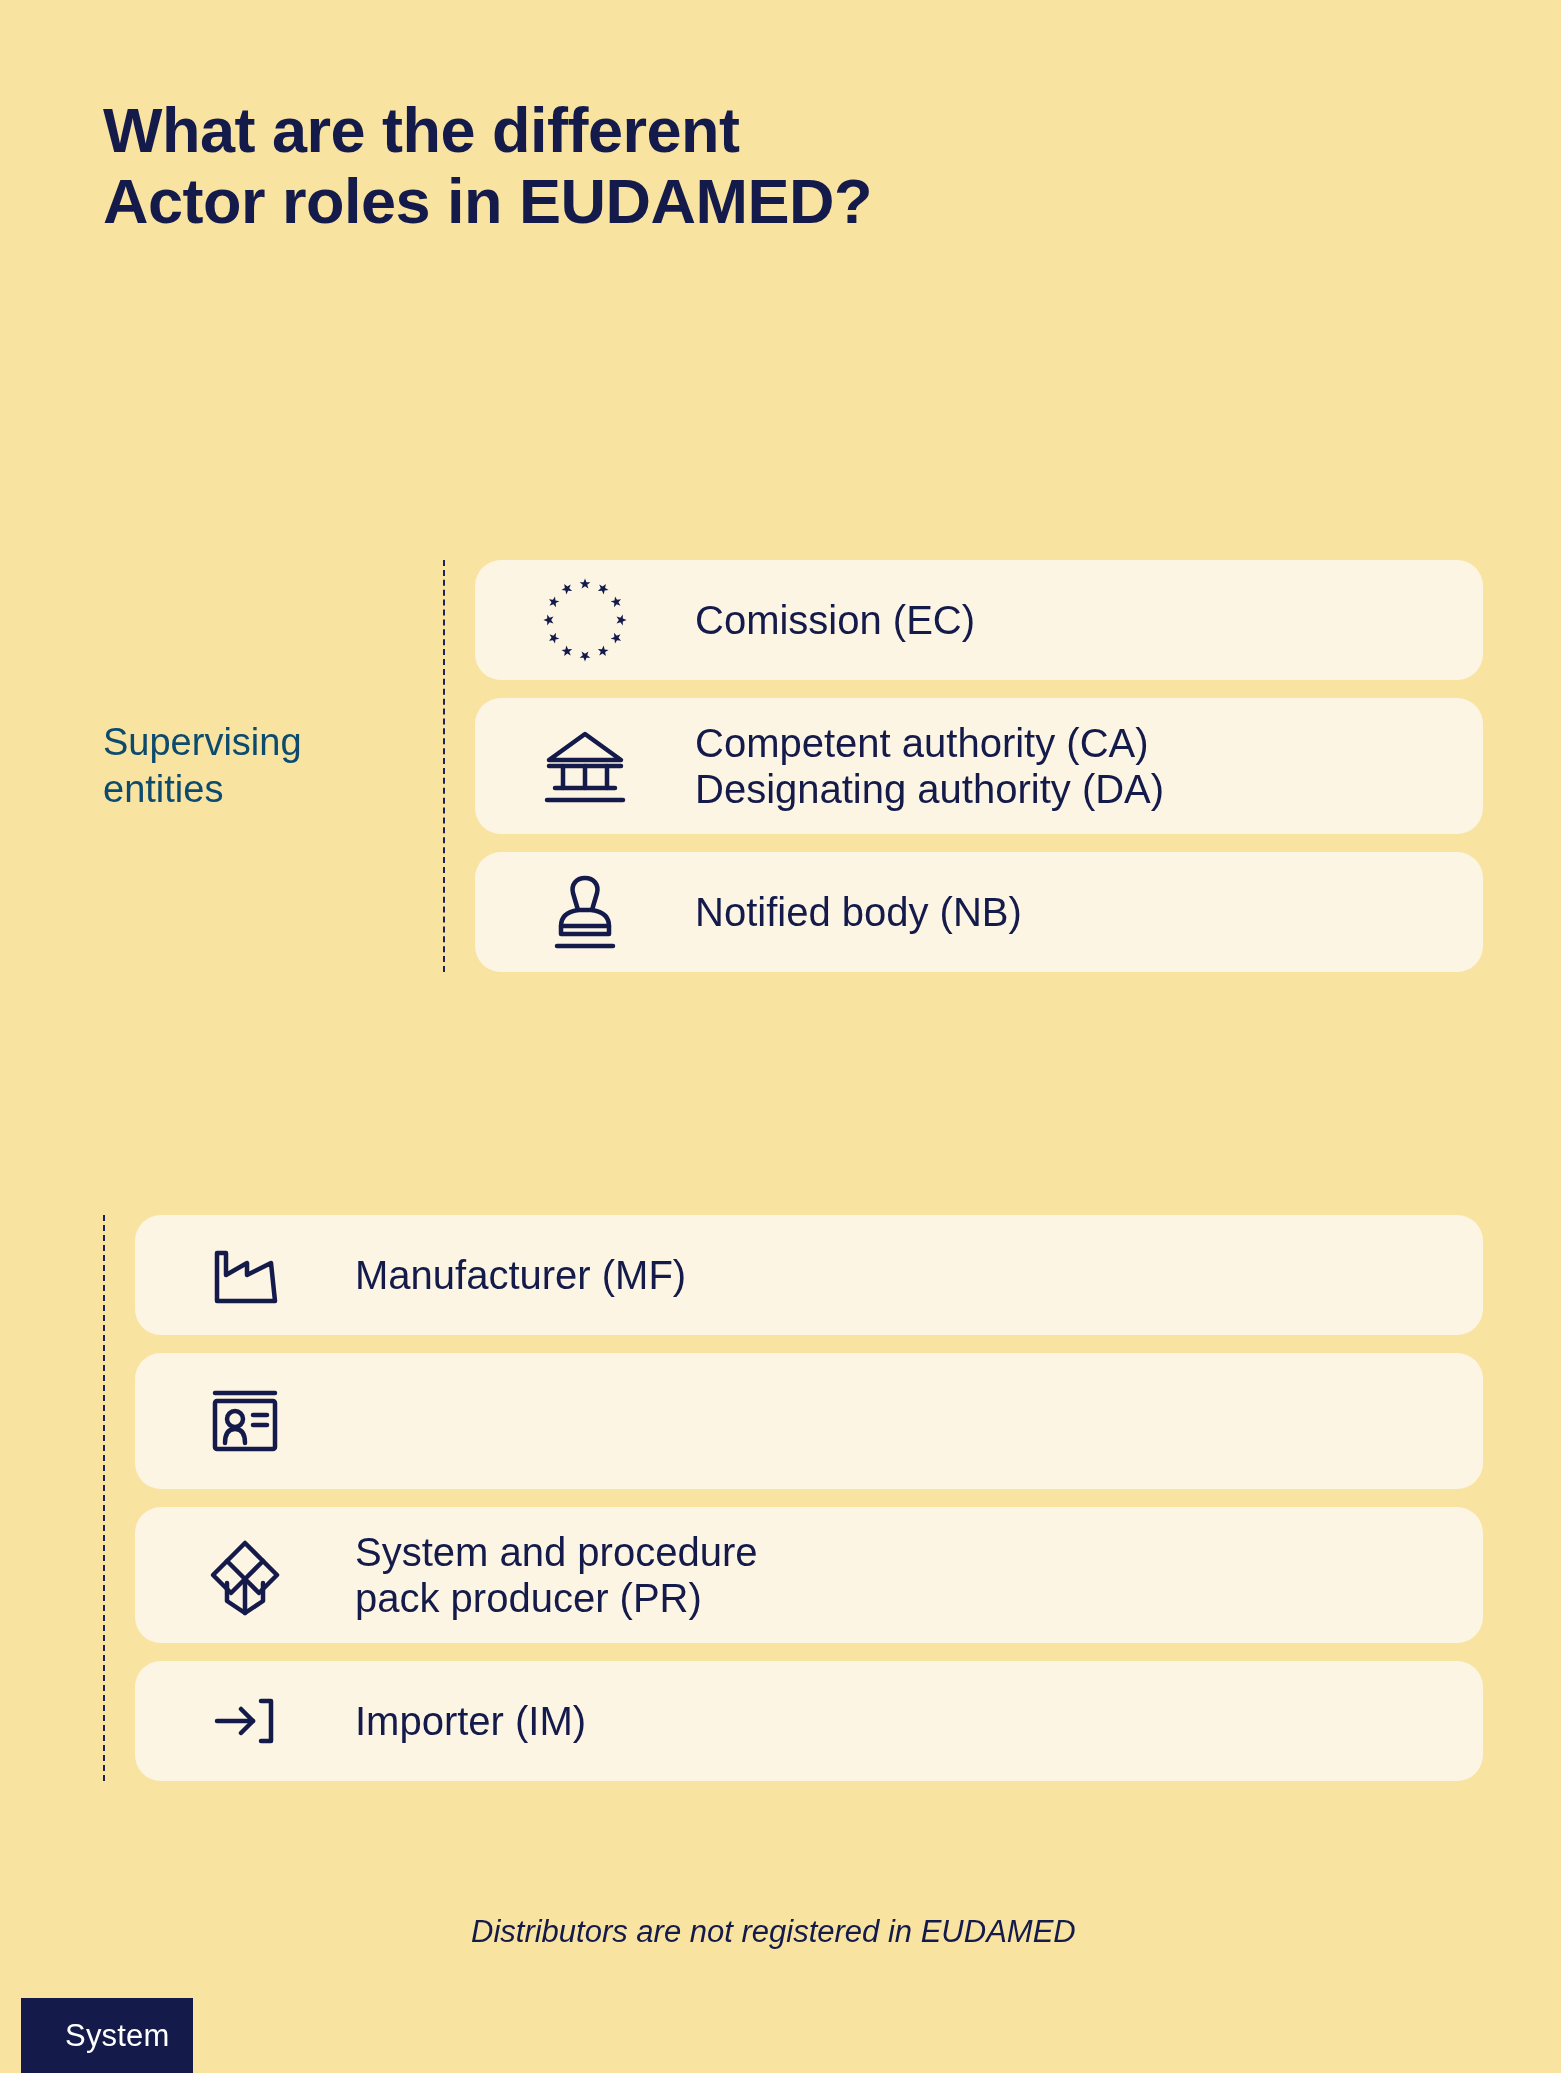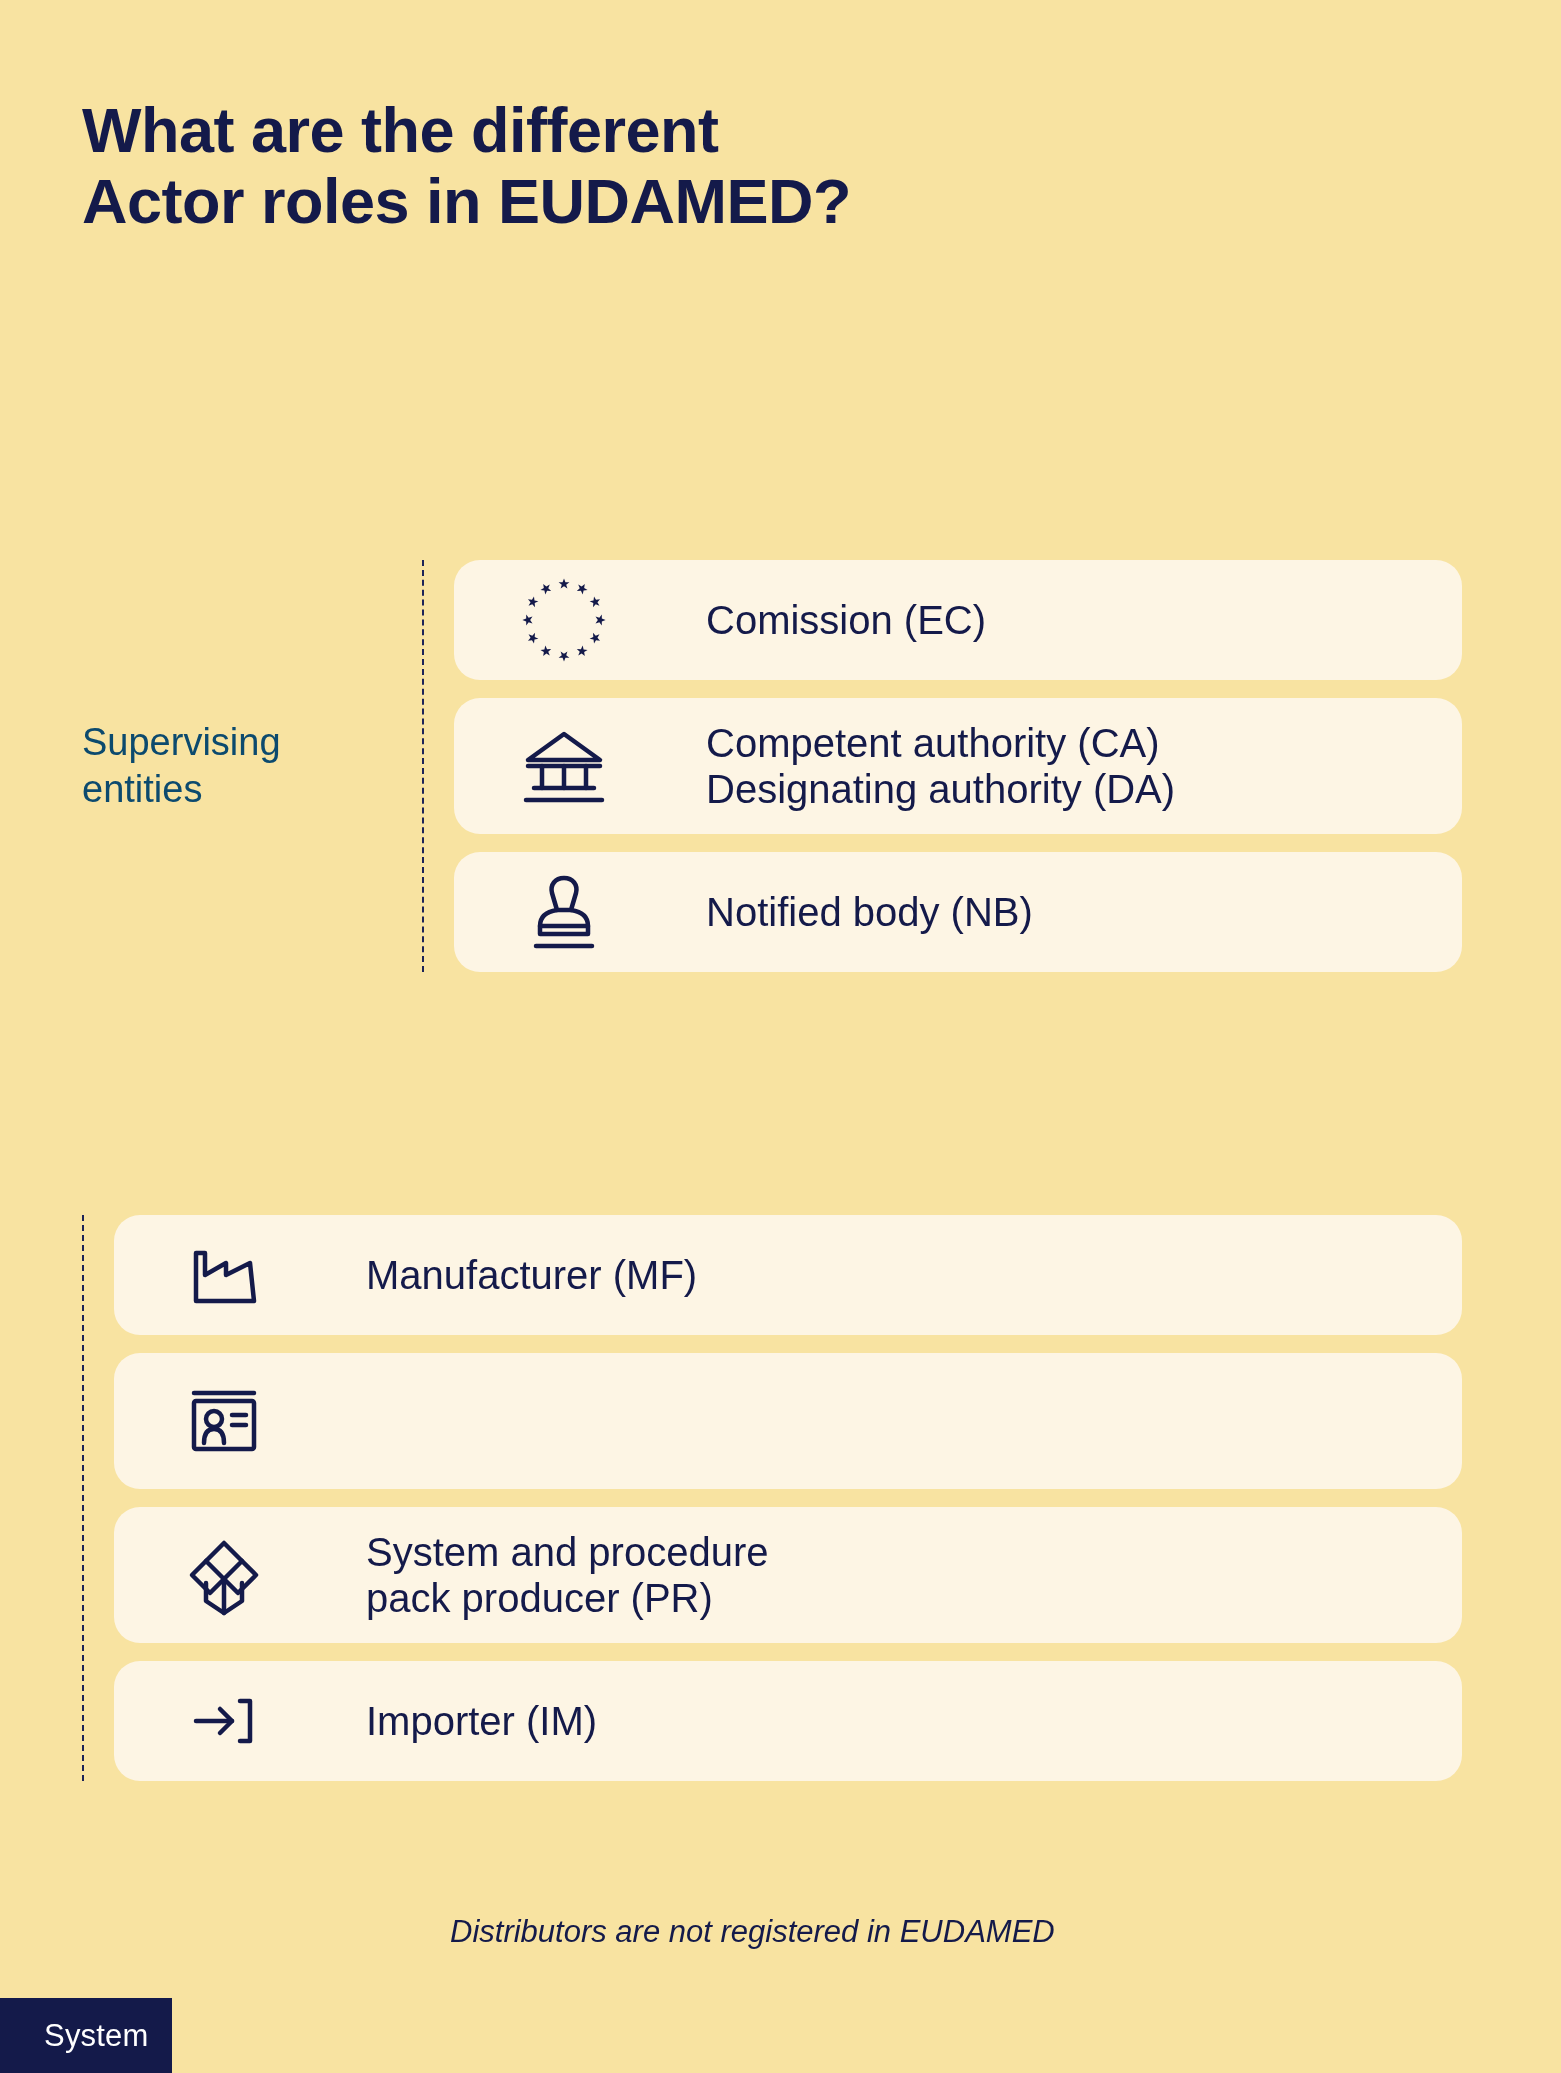--- a/index.html
+++ b/index.html
@@ -13,20 +13,21 @@
     font-family: "Liberation Sans", sans-serif;
     color: #141a4a;
     overflow: hidden;
     position: relative;
   }
   .page {
     position: relative;
     width: 1420px;
     height: 2073px;
     box-sizing: border-box;
+    margin-left: 21px;
   }
 
   
   .header {
     position: absolute;
     left: 82px;
     top: 95px;
     width: 1320px;
   }
   .title {
@@ -86,21 +87,20 @@
 
   
   .card {
     background: #fdf5e4;
     border-radius: 26px;
     display: flex;
     align-items: center;
     min-height: 104px;
     padding: 10px 0;
     box-sizing: border-box;
-    gap: 32px;
   }
   .card.two-line { min-height: 136px; }
   .card-icon {
     flex: 0 0 220px;
     width: 220px;
     display: flex;
     align-items: center;
     justify-content: center;
   }
   .card-icon svg {

